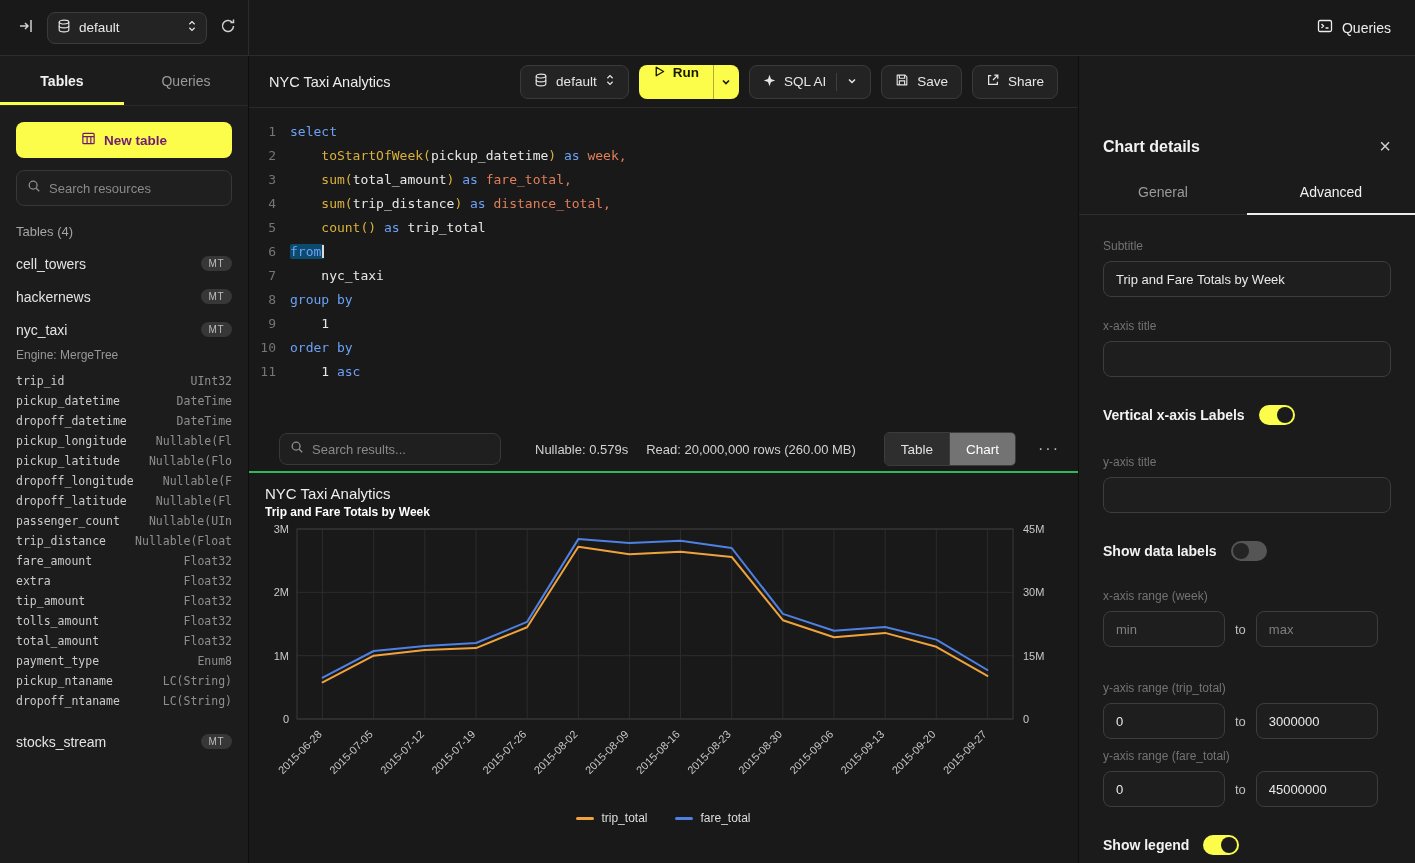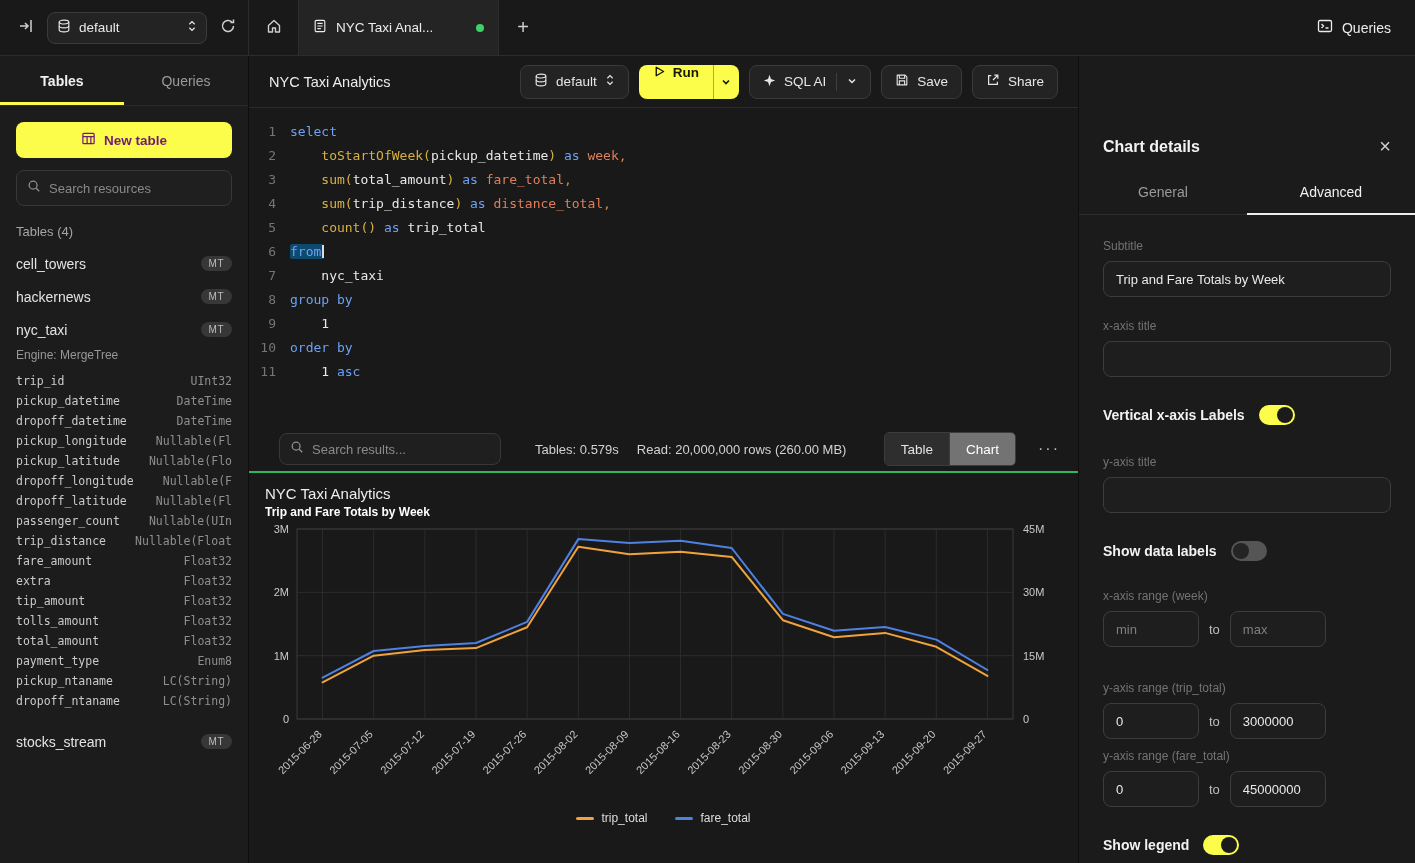--- a/index.html
+++ b/index.html
@@ -117,21 +117,21 @@
     color:#e9e9e9; font-size:13px; padding:0 12px; }
   .text-input::placeholder { color:#7f7f7f; }
   .toggle-row { display:flex; align-items:center; gap:14px; }
   .toggle-label { font-size:14px; font-weight:bold; color:#f2f2f2; }
   .switch { width:36px; height:20px; border-radius:10px; display:inline-block; position:relative; cursor:pointer; flex:none; }
   .switch.on { background:var(--accent); }
   .switch.on::after { content:""; position:absolute; top:2px; right:2px; width:16px; height:16px; border-radius:50%; background:#1b1b1b; }
   .switch.off { background:#555555; }
   .switch.off::after { content:""; position:absolute; top:2px; left:2px; width:16px; height:16px; border-radius:50%; background:#242424; }
   .range-row { display:flex; align-items:center; gap:10px; }
-  .range-input { width:96px; flex:none; }
+  .range-input { width:122px; flex:none; }
   .to-label { font-size:13px; color:#bdbdbd; }
   .mt28 { margin-top:28px; } .mt30 { margin-top:30px; } .mt34 { margin-top:34px; } .mt10 { margin-top:10px; }
 </style>
 </head>
 <body>
 
 <div class="app">
 
   <header class="topbar">
     <div class="tb-left">
@@ -159,40 +159,20 @@
       </button>
       <button class="iconbtn">
         <span>
           <svg width="16" height="16" viewBox="0 0 16 16" fill="none" stroke="currentColor" stroke-width="1.5">
               <path d="M13.5 8a5.5 5.5 0 1 1-1.6-3.9"></path>
               <path d="M13.5 1.5v3h-3"></path>
             </svg>
         </span>
       </button>
     </div>
-    <div class="tb-tabs">
-      <button class="home-tab">
-        <span>
-          <svg width="16" height="16" viewBox="0 0 16 16" fill="none" stroke="currentColor" stroke-width="1.4">
-              <path d="M2.5 7.5L8 2.5l5.5 5V14h-4v-4h-3v4h-4z" stroke-linejoin="round"></path>
-            </svg>
-        </span>
-      </button>
-      <div class="query-tab">
-        <span>
-          <svg width="14" height="14" viewBox="0 0 16 16" fill="none" stroke="currentColor" stroke-width="1.3">
-              <rect x="2.5" y="1.5" width="11" height="13" rx="1.5"></rect>
-              <path d="M5 5h6M5 8h6M5 11h4"></path>
-            </svg>
-        </span>
-        <span class="tab-label">NYC Taxi Anal...</span>
-        <span class="green-dot"></span>
-      </div>
-      <button class="plus-btn">+</button>
-    </div>
     <div class="tb-right">
       <button class="queries-btn">
         <span>
           <svg width="16" height="16" viewBox="0 0 16 16" fill="none" stroke="currentColor" stroke-width="1.3">
               <rect x="1.5" y="2.5" width="13" height="11" rx="1.5"></rect>
               <path d="M4.5 6l2 2-2 2M8.5 10h3"></path>
             </svg>
         </span>
         <span>Queries</span>
       </button>
@@ -445,21 +425,21 @@
       <div class="results-toolbar">
         <div class="search-box results-search">
           <span>
             <svg width="14" height="14" viewBox="0 0 16 16" fill="none" stroke="currentColor" stroke-width="1.5">
                 <circle cx="7" cy="7" r="4.5"></circle>
                 <path d="M10.5 10.5L14 14"></path>
               </svg>
           </span>
           <input placeholder="Search results..." style="">
         </div>
-        <span class="stat">Tables: 0.579s</span>
+        <span class="stat">Nullable: 0.579s</span>
         <span class="stat">Read: 20,000,000 rows (260.00 MB)</span>
         <div class="seg">
           <button class="seg-btn">Table</button>
           <button class="seg-btn active">Chart</button>
         </div>
         <button class="more-btn">···</button>
       </div>
 
       <div class="chart-panel">
         <div class="chart-title">NYC Taxi Analytics</div>

